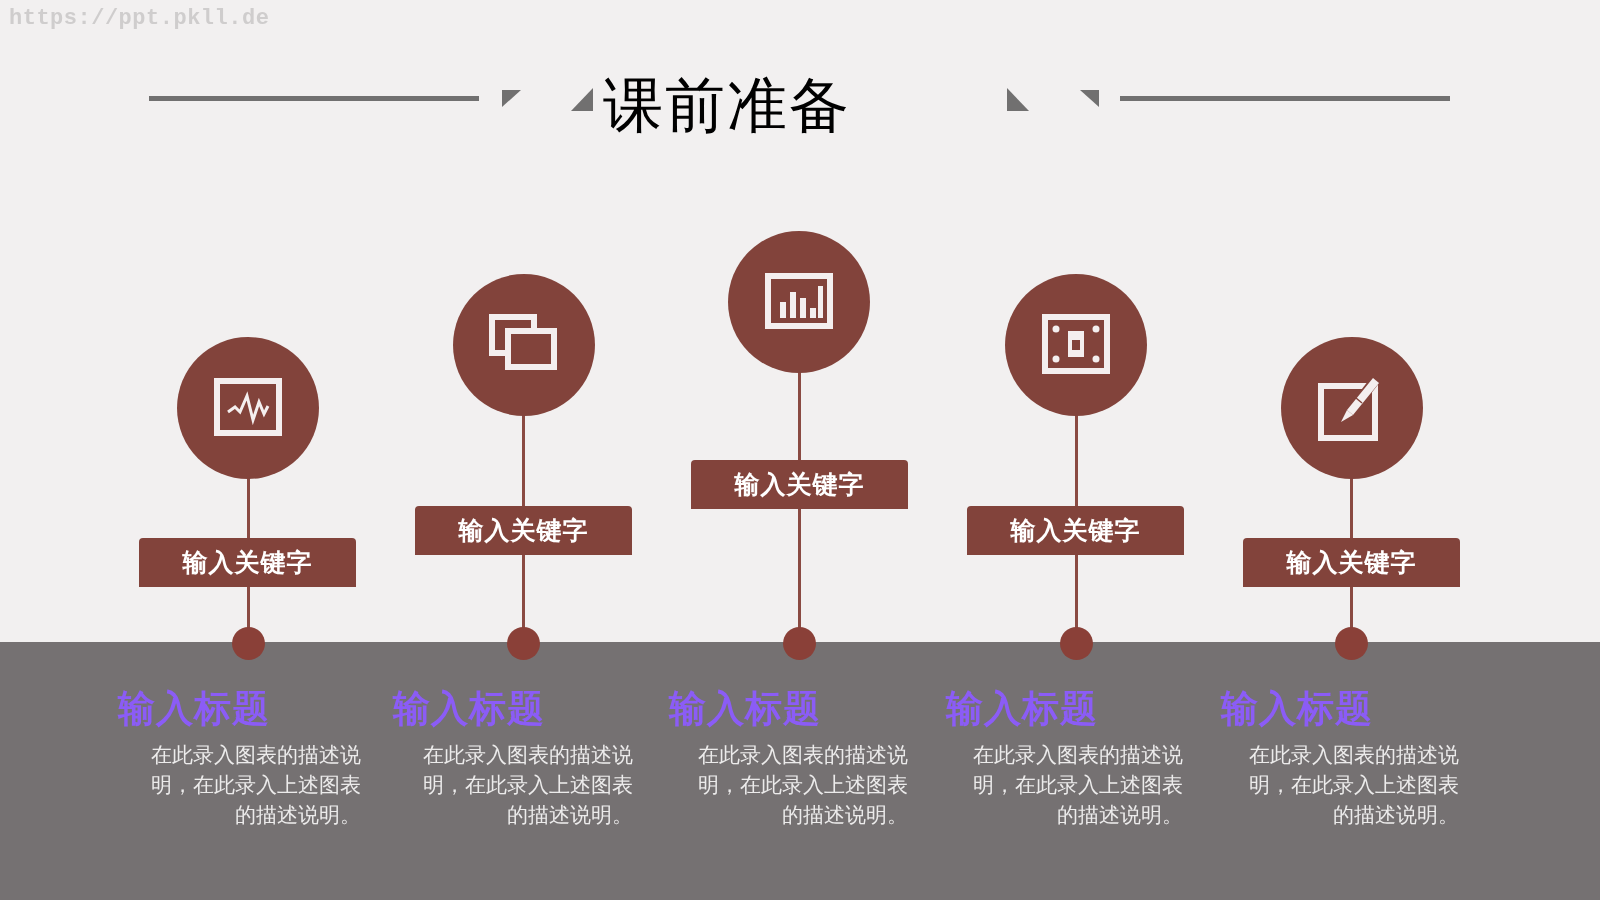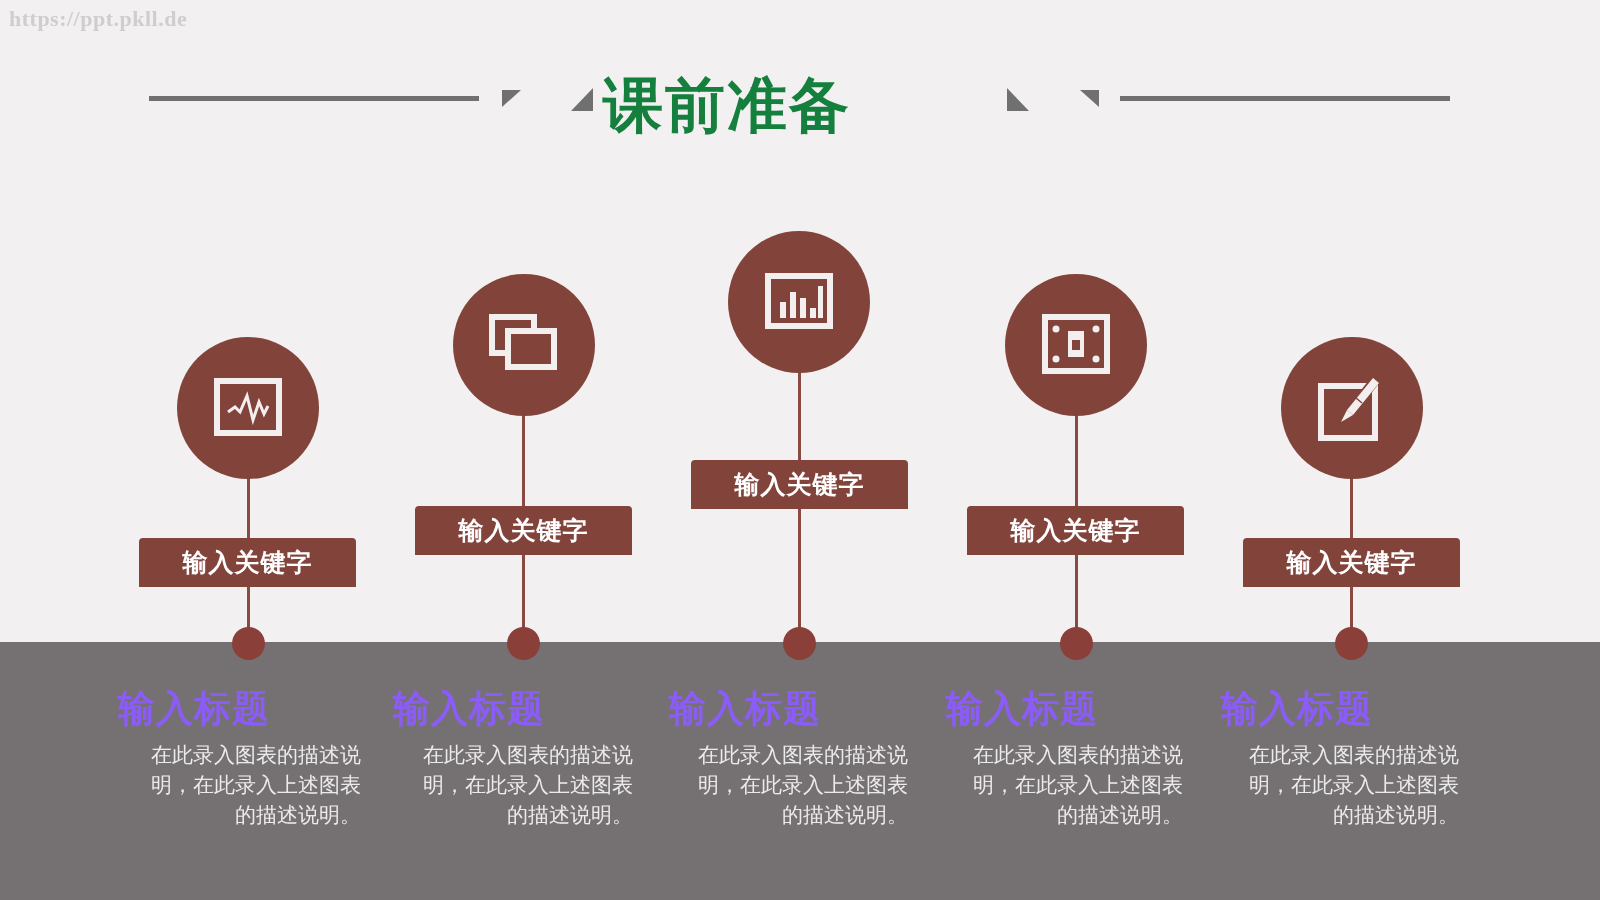--- a/index.html
+++ b/index.html
@@ -3,28 +3,28 @@
 <meta charset="utf-8">
 <style>
   html, body { margin:0; padding:0; }
   body {
     width:1600px; height:900px; position:relative; overflow:hidden;
     background:#f2f0f0;
     font-family: "DejaVu Sans", "Liberation Sans", sans-serif;
   }
   .watermark {
     position:absolute; left:9px; top:6px;
-    font-family:Liberation Serif, serif; font-weight:bold;
+    font-family:Liberation Mono, monospace; font-weight:bold;
     font-size:22px; color:#cfcdcd; letter-spacing:0.5px;
   }
   .deco-line { position:absolute; height:5px; background:#717070; top:96px; }
   .tri { position:absolute; width:0; height:0; }
   .title {
     position:absolute; left:0; width:1454px; top:66px; text-align:center;
-    font-size:60px; font-weight:bold; color:#15803d; letter-spacing:2px;
+    font-size:60px; font-weight:normal; color:#000000; letter-spacing:2px;
   }
   .band {
     position:absolute; left:0; top:642px; width:1600px; height:258px;
     background:#757172;
   }
   .stem { position:absolute; width:3px; background:#8a4a42; }
   .circle {
     position:absolute; width:142px; height:142px; border-radius:50%;
     background:#82433b;
   }

